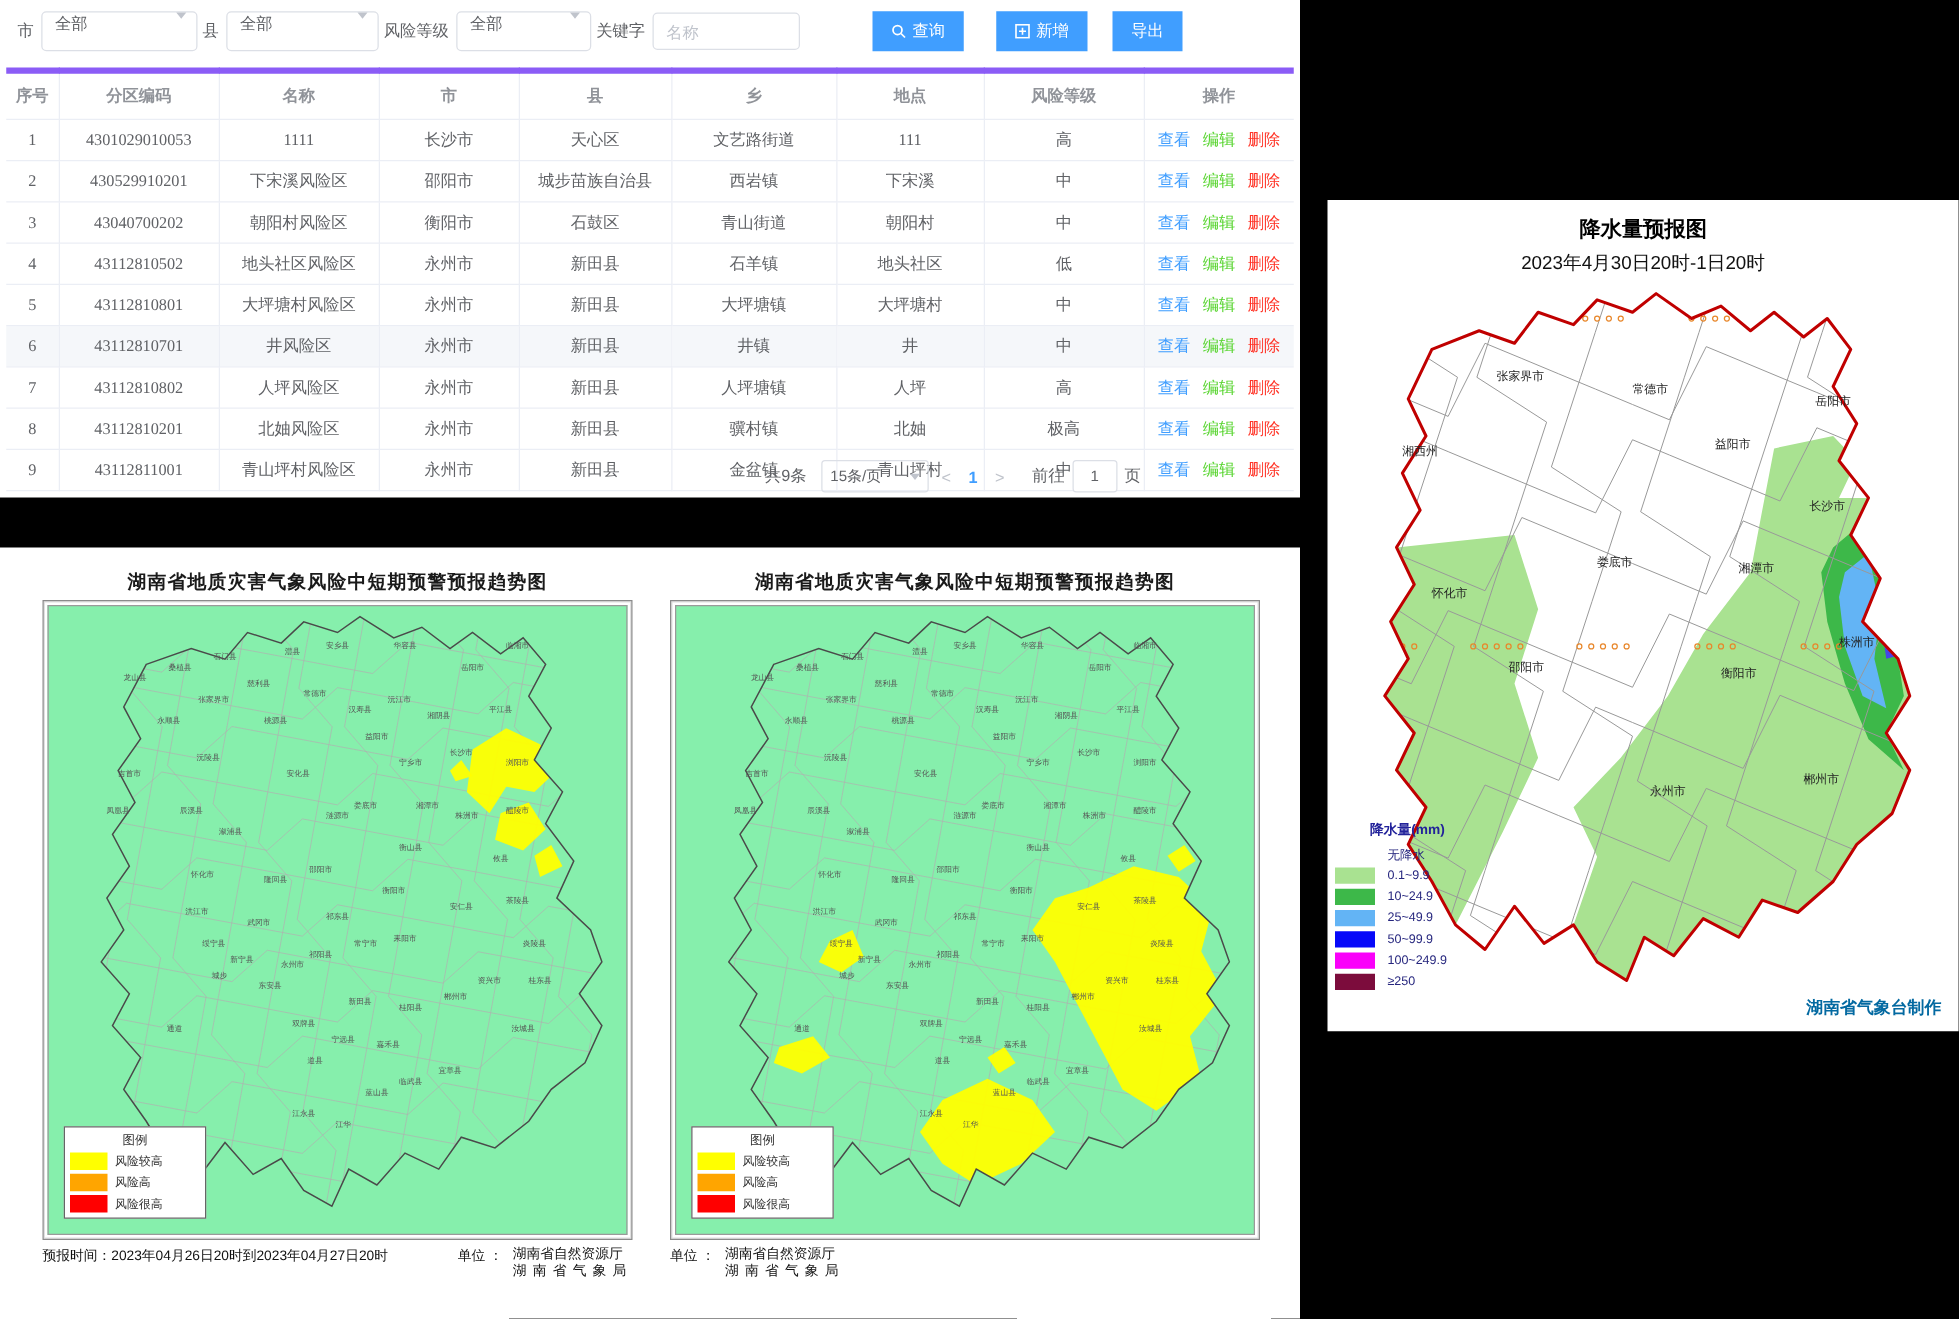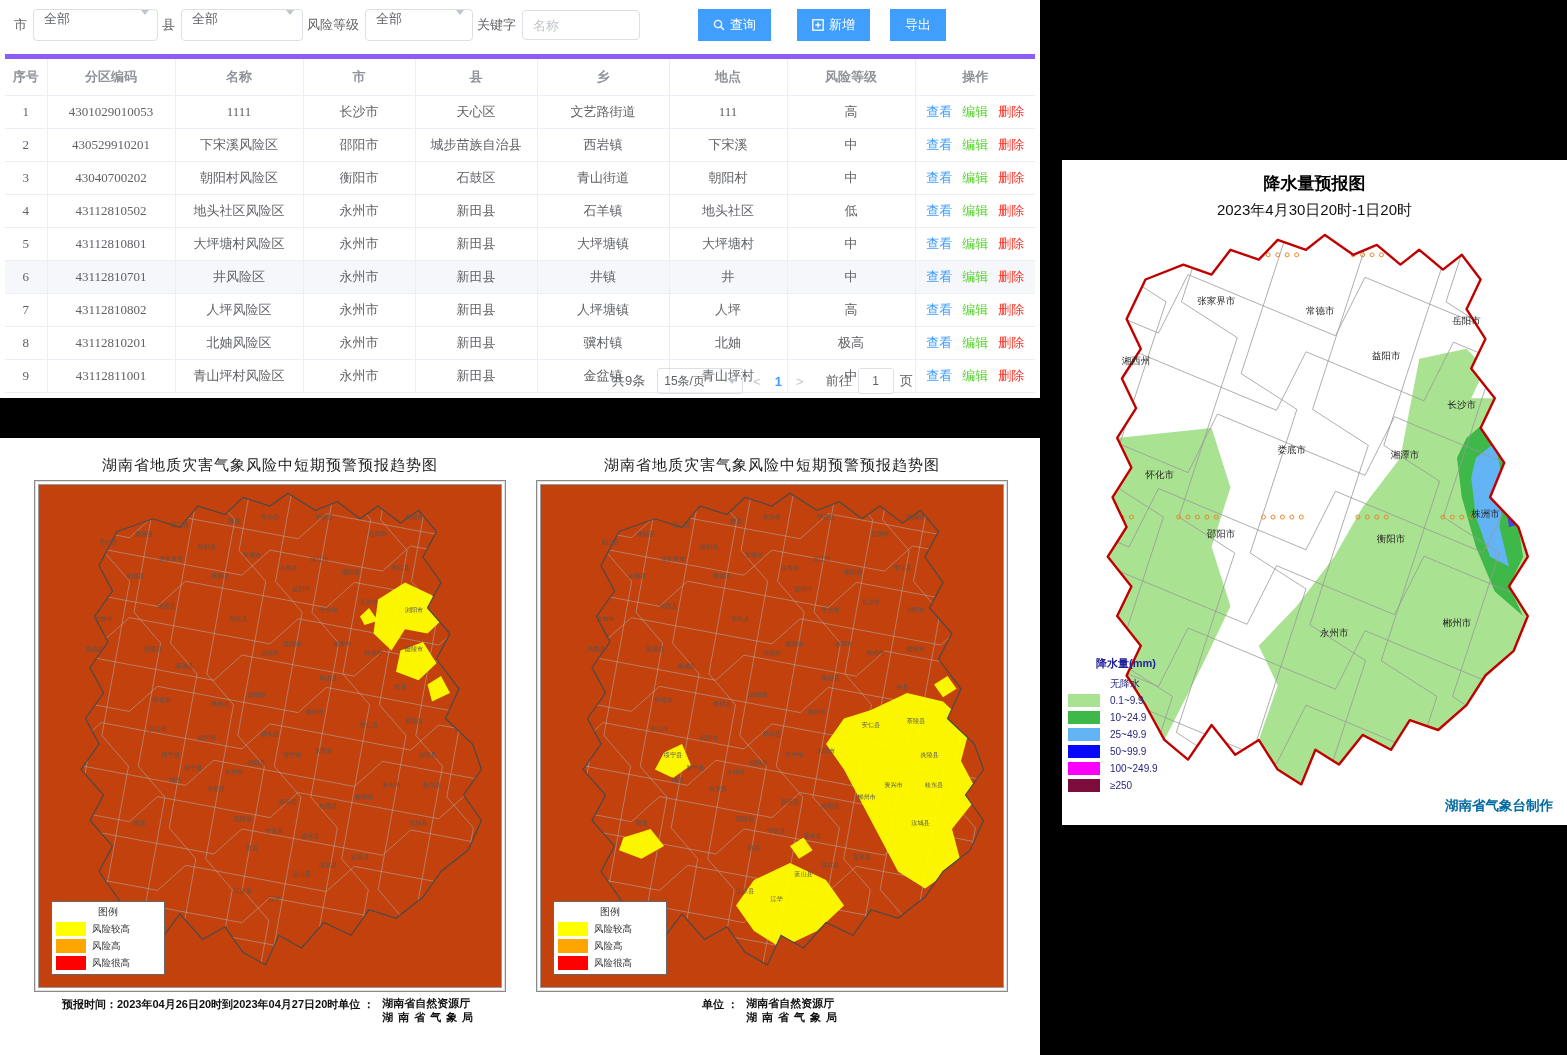--- a/index.html
+++ b/index.html
@@ -44,32 +44,32 @@
   .pg-cur{color:#409EFF;font-weight:bold;padding:0 4px;cursor:pointer;}
   .pg-goto{margin-left:12px;margin-right:6px;}
   .pg-input{width:30px;height:22px;border:1px solid #DCDFE6;border-radius:3px;text-align:center;
     font-size:12px;color:#606266;outline:none;font-family:inherit;}
   .pg-unit{margin-left:6px;}
 
   
   #maps-panel{left:0;top:438px;width:1040px;height:617px;}
   .trend-fig{position:absolute;top:18px;width:472px;}
   .trend-fig.f0{left:34px}.trend-fig.f1{left:536px}
-  .trend-title{text-align:center;font-size:15px;font-weight:normal;color:#1a1a1a;
+  .trend-title{text-align:center;font-size:15px;font-weight:bold;color:#1a1a1a;
     letter-spacing:1px;margin-bottom:5px;}
   .map-frame{border:1px solid #8a8a8a;padding:3px;background:#fff;box-shadow:inset 0 0 0 1px #e0e0e0;}
-  .map-inner{position:relative;border:1px solid #9a9a9a;width:462px;height:502px;background:#c2410c;}
+  .map-inner{position:relative;border:1px solid #9a9a9a;width:462px;height:502px;background:#86efac;}
   .trend-legend{position:absolute;left:12px;bottom:12px;width:104px;border:1px solid #666;
     background:#fff;padding:3px 4px 4px 4px;}
   .tl-title{text-align:center;font-size:10px;color:#333;margin-bottom:2px;}
   .tl-row{display:flex;align-items:center;margin-top:3px;}
   .tl-sw{width:30px;height:14px;margin-right:6px;flex:none;}
   .tl-label{font-size:9.5px;color:#333;white-space:nowrap;}
-  .trend-caption{display:flex;justify-content:center;margin-top:5px;
-    font-size:11px;font-weight:bold;color:#111;}
+  .trend-caption{display:flex;justify-content:space-between;margin-top:5px;
+    font-size:11px;font-weight:normal;color:#111;}
   .unit-block{display:flex;gap:8px;}
   .unit-lines{display:flex;flex-direction:column;line-height:1.25;}
   .unit-l2{letter-spacing:0.45em;}
 
   
   #precip-panel{left:1062px;top:160px;width:505px;height:665px;}
   .p-title{text-align:center;font-size:17px;font-weight:bold;color:#000;margin-top:12px;}
   .p-sub{text-align:center;font-size:15px;color:#111;margin-top:6px;}
   #precip-svg{position:absolute;left:0;top:62px;}
   .p-legend{position:absolute;left:6px;top:496px;z-index:2;}

